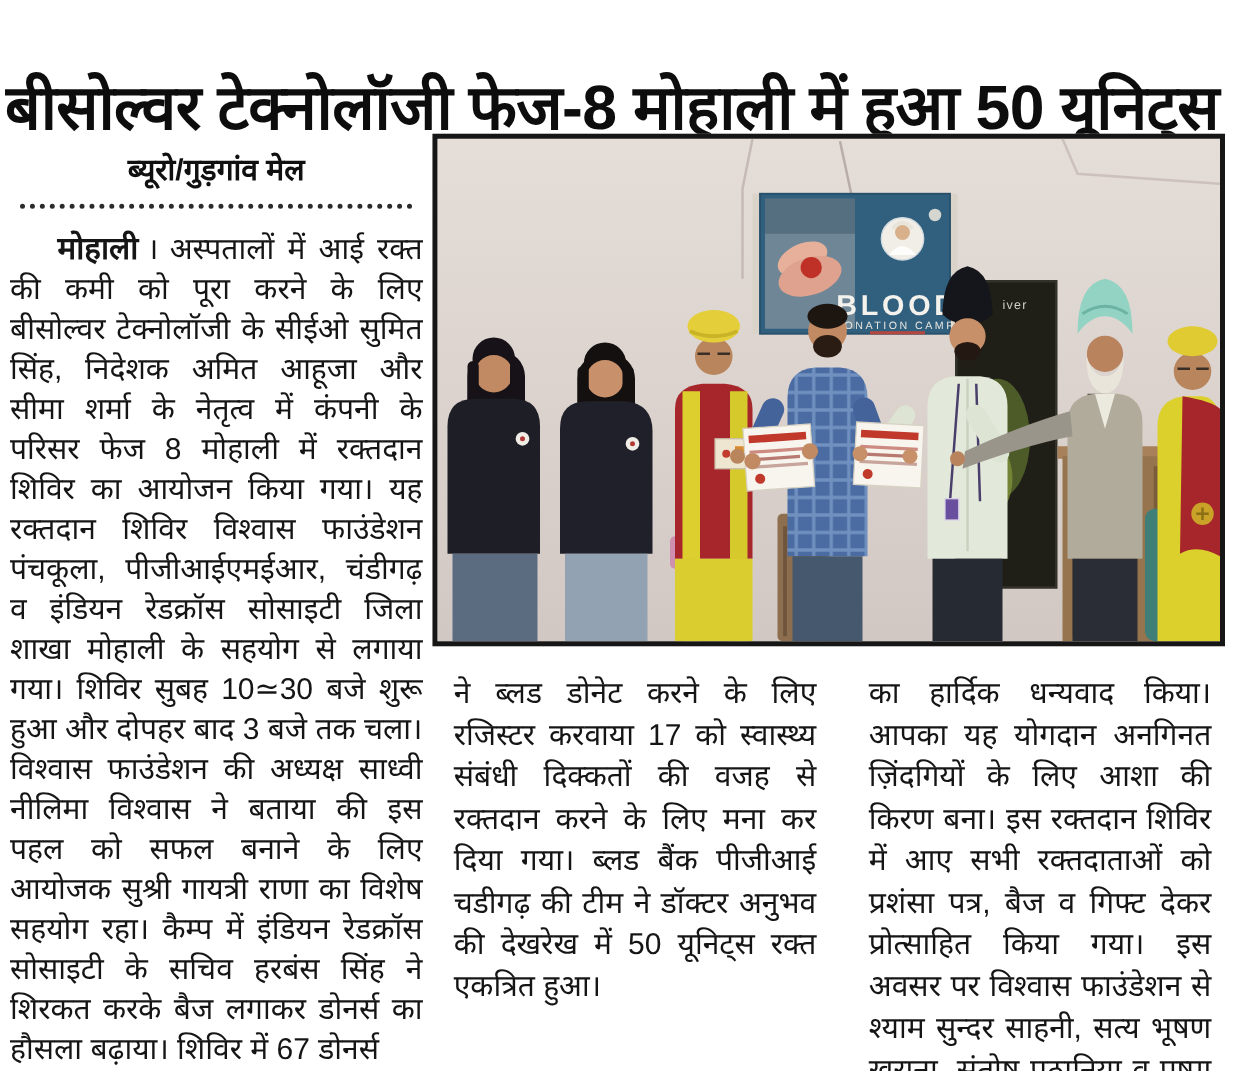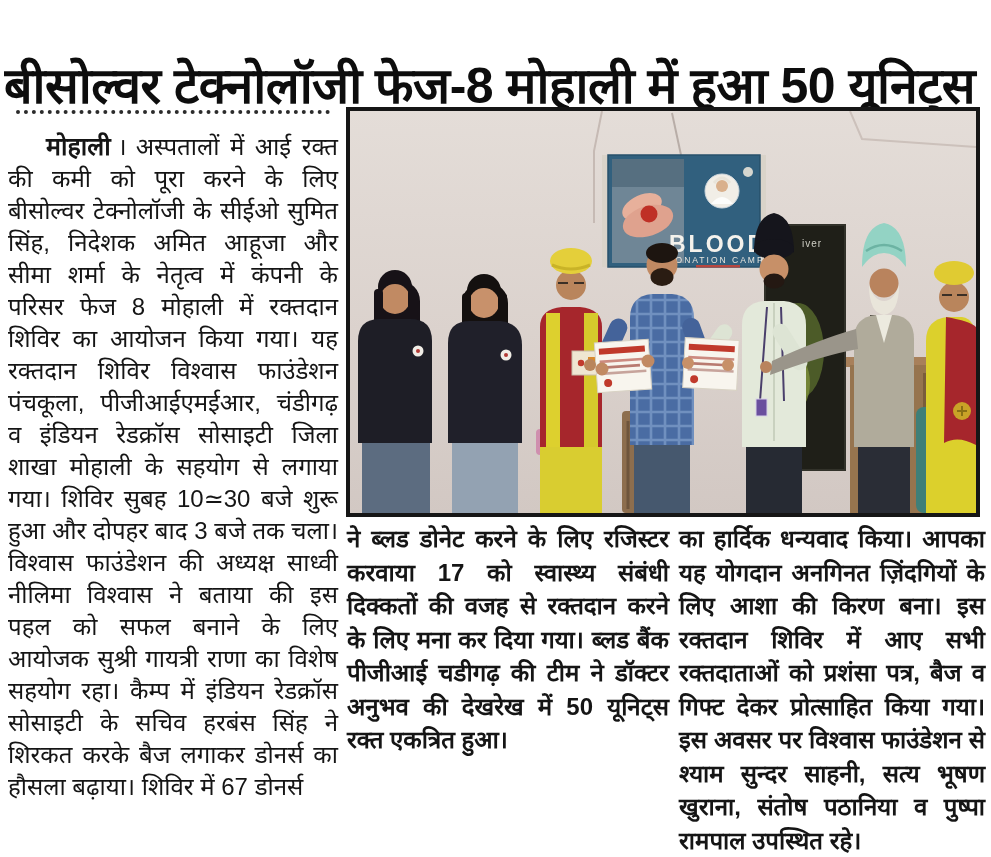--- a/index.html
+++ b/index.html
@@ -24,30 +24,31 @@
   .lead{font-weight:700;font-size:25px;margin-top:29px;}
   .sep{padding:0 9px 0 7px;}
   .photo-frame{
     position:absolute;left:346px;top:107px;width:626px;height:402px;
     border:4px solid #161616;background:#ddd5d0;margin:0;
   }
   .photo-frame svg{display:block;}
   .col-mid{position:absolute;left:347px;top:522px;width:322px;}
   .col-right{position:absolute;left:679px;top:522px;width:306px;}
   .col-mid p,.col-right p{
-    margin:0;font-size:24px;line-height:33.5px;text-align:justify;color:#151515;font-weight:bold;
+    margin:16px;font-size:24px;line-height:33.5px;text-align:justify;color:#151515;
   }
   .col-mid p.p2{text-indent:36px;}
 </style>
 </head>
 <body>
 
 <h1 class="headline">बीसोल्वर टेक्नोलॉजी फेज-8 मोहाली में हुआ 50 यूनिट्स रक्त एकत्र</h1>
 
 <div class="col-left">
+  <div class="byline">ब्यूरो/गुड़गांव मेल</div>
   <div class="dotline"></div>
   <p class="bodytext"><span class="lead">मोहाली</span><span class="sep">।</span><span>अस्पतालों में आई रक्त की कमी को पूरा करने के लिए बीसोल्वर टेक्नोलॉजी के सीईओ सुमित सिंह, निदेशक अमित आहूजा और सीमा शर्मा के नेतृत्व में कंपनी के परिसर फेज 8 मोहाली में रक्तदान शिविर का आयोजन किया गया। यह रक्तदान शिविर विश्वास फाउंडेशन पंचकूला, पीजीआईएमईआर, चंडीगढ़ व इंडियन रेडक्रॉस सोसाइटी जिला शाखा मोहाली के सहयोग से लगाया गया। शिविर सुबह 10≃30 बजे शुरू हुआ और दोपहर बाद 3 बजे तक चला। विश्वास फाउंडेशन की अध्यक्ष साध्वी नीलिमा विश्वास ने बताया की इस पहल को सफल बनाने के लिए आयोजक सुश्री गायत्री राणा का विशेष सहयोग रहा। कैम्प में इंडियन रेडक्रॉस सोसाइटी के सचिव हरबंस सिंह ने शिरकत करके बैज लगाकर डोनर्स का हौसला बढ़ाया। शिविर में 67 डोनर्स</span></p>
 </div>
 
 <figure class="photo-frame">
   <svg viewBox="0 0 626 402" width="626" height="402" preserveAspectRatio="none">
     <defs>
       <linearGradient id="wallg" x1="0" y1="0" x2="0" y2="1">
         <stop offset="0" stop-color="#e4ddd8"></stop>
         <stop offset="0.55" stop-color="#dbd2cd"></stop>

